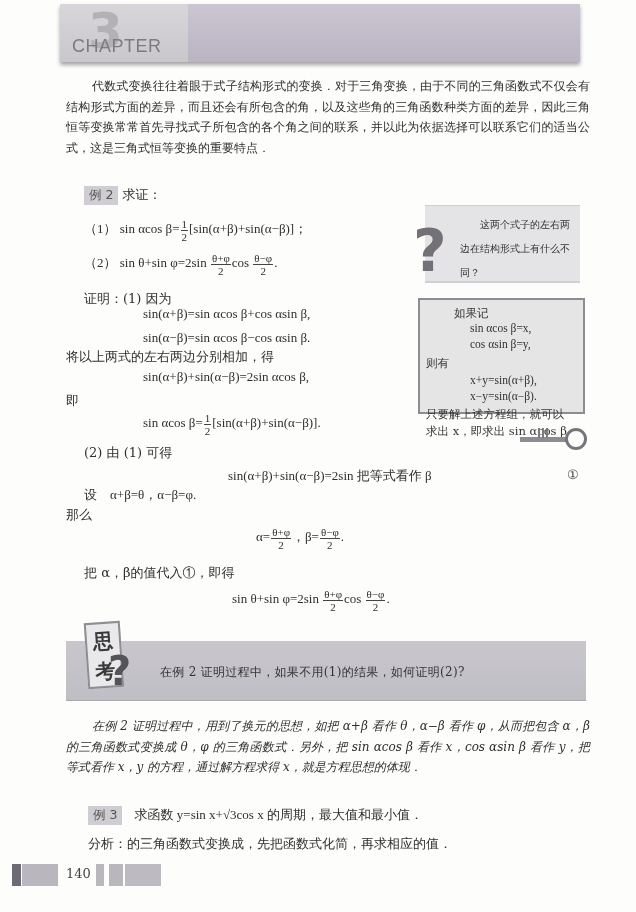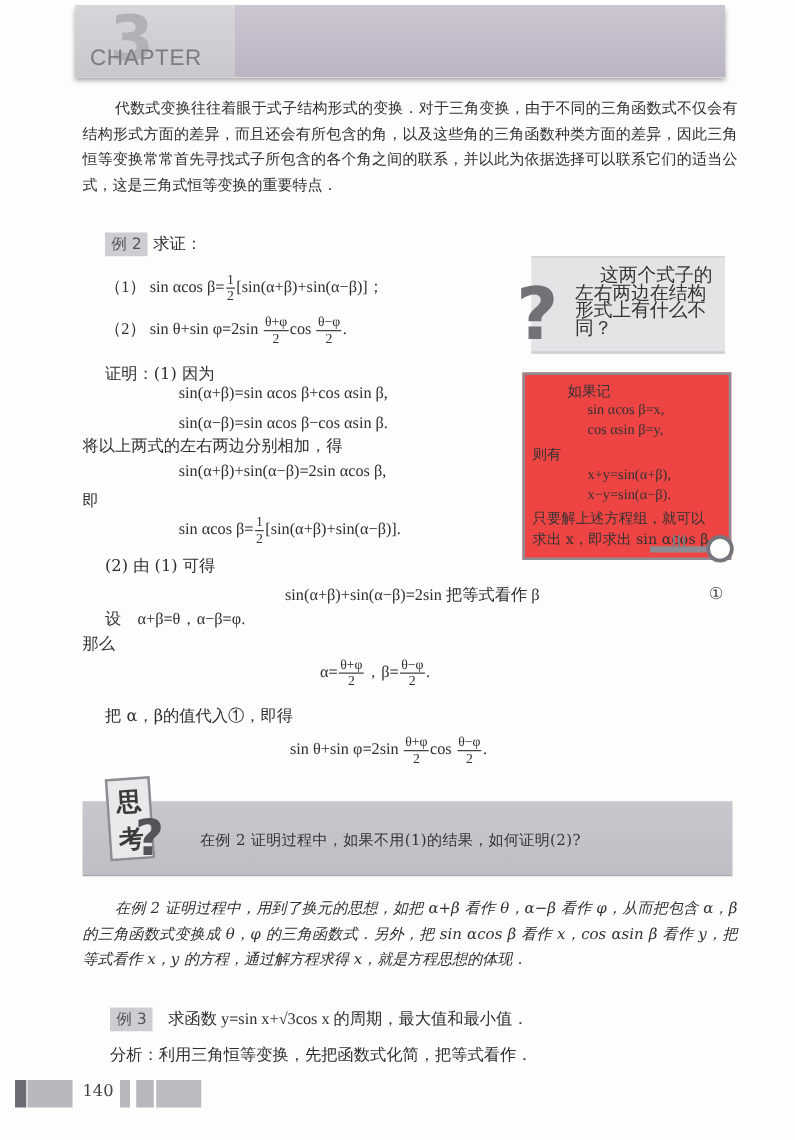--- a/index.html
+++ b/index.html
@@ -21,23 +21,23 @@
   .tag { display: inline-block; background: #cfcdd3; color: #555; padding: 1px 5px; font-size: 12.5px; font-family: "DejaVu Sans", sans-serif; }
 
   .line { font-size: 13px; white-space: nowrap; color: #2f2f2f; }
   .frac { display: inline-block; vertical-align: middle; text-align: center; font-size: 11px; line-height: 12px; margin: 0 1px; }
   .frac .num { display: block; border-bottom: 1px solid #444; padding: 0 1px; }
   .frac .den { display: block; }
 
   
   .qbox { left: 425px; top: 205px; width: 155px; height: 78px; background: #e4e3e6; border-bottom: 2px solid #d0cfd3; border-top: 1px solid #cfcfd2; }
   .qmark { left: 413px; top: 222px; font-family: "DejaVu Sans", sans-serif; font-weight: bold; font-size: 58px; color: #737078; line-height: 58px; }
-  .qtext { left: 460px; top: 213px; width: 118px; font-size: 15px; line-height: 14px; color: #333; text-indent: 20px; }
+  .qtext { left: 460px; top: 213px; width: 118px; font-size: 10px; line-height: 24px; color: #333; text-indent: 20px; }
 
-  .hintbox { left: 418px; top: 298px; width: 167px; height: 150px; background: #ef4444; border: 2px solid #8e8c92; }
+  .hintbox { left: 418px; top: 298px; width: 167px; height: 116px; background: #e5e5e5; border: 2px solid #8e8c92; }
   .hint-line { font-size: 11.5px; white-space: nowrap; color: #333; }
   .key-ring { left: 565px; top: 428px; width: 22px; height: 22px; border: 3px solid #77757b; border-radius: 50%; background: #fdfdfc; }
   .key-stem { left: 520px; top: 437px; width: 46px; height: 5px; background: #8e8c92; }
   .key-teeth { left: 538px; top: 428px; width: 10px; height: 10px; background: repeating-linear-gradient(90deg, #7d7b82 0 2px, transparent 2px 4px); }
 
   .circ-num { left: 567px; top: 467px; font-size: 13px; color: #444; }
 
   
   .think { left: 66px; top: 641px; width: 520px; height: 60px; background: linear-gradient(#c9c7cd, #c0bec5); border-bottom: 1px solid #aaa8ae; }
   .think-card { left: 86px; top: 622px; width: 36px; height: 66px; background: #e9e8ea; border: 2px solid #8f8d93; transform: rotate(-4deg); }
@@ -127,20 +127,20 @@
 </div>
 <div class="abs think-q">?</div>
 <div class="abs think-text">在例 2 证明过程中，如果不用(1)的结果，如何证明(2)?</div>
 
 <p class="abs para indent" style="top:716px;font-style:italic;">在例 2 证明过程中，用到了换元的思想，如把 α+β 看作 θ，α−β 看作 φ，从而把包含 α，β 的三角函数式变换成 θ，φ 的三角函数式．另外，把 sin αcos β 看作 x，cos αsin β 看作 y，把等式看作 x，y 的方程，通过解方程求得 x，就是方程思想的体现．</p>
 
 <div class="abs line" style="left:88px; top:806px;">
   <span class="tag">例 3</span>
   <span class="serif-math" style="margin-left:8px;">求函数 y=sin x+√3cos x 的周期，最大值和最小值．</span>
 </div>
-<div class="abs line" style="left:88px; top:835px;">分析：利用三角恒等变换，先把函数式化简，把等式看作．</div>
+<div class="abs line" style="left:88px; top:835px;">分析：的三角函数式变换成，先把函数式化简，再求相应的值．</div>
 
 <div class="abs footer-bar1"></div>
 <div class="abs footer-bar2"></div>
 <div class="abs page-num">140</div>
 <div class="abs footer-bar3"></div>
 <div class="abs footer-bar4"></div>
 <div class="abs footer-bar5"></div>
 
 </body></html>

